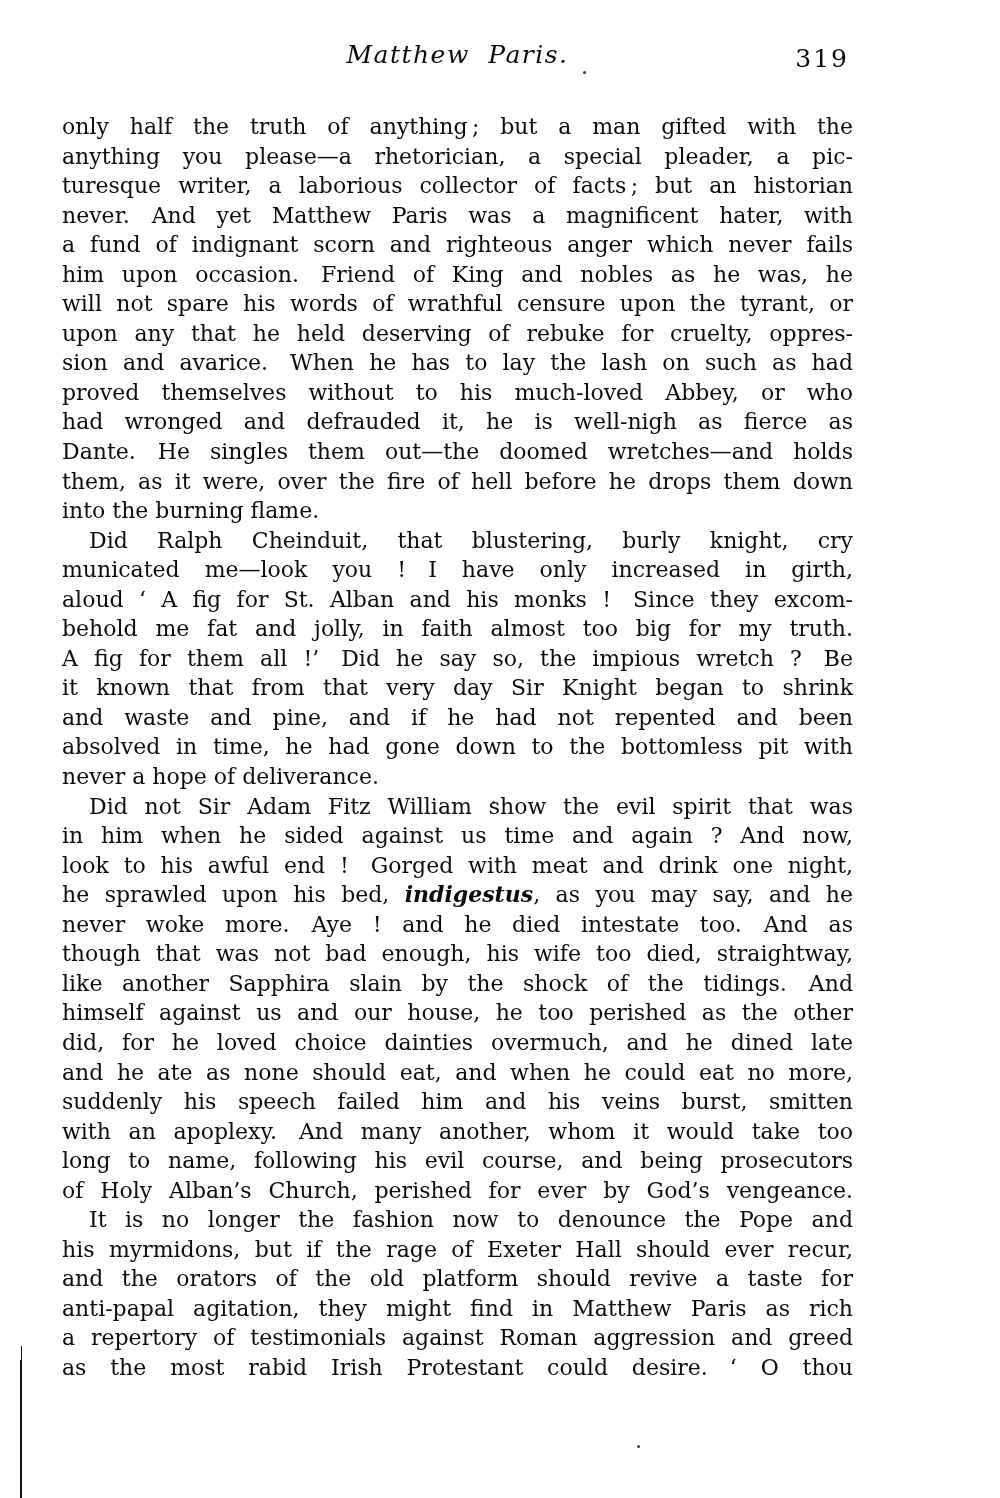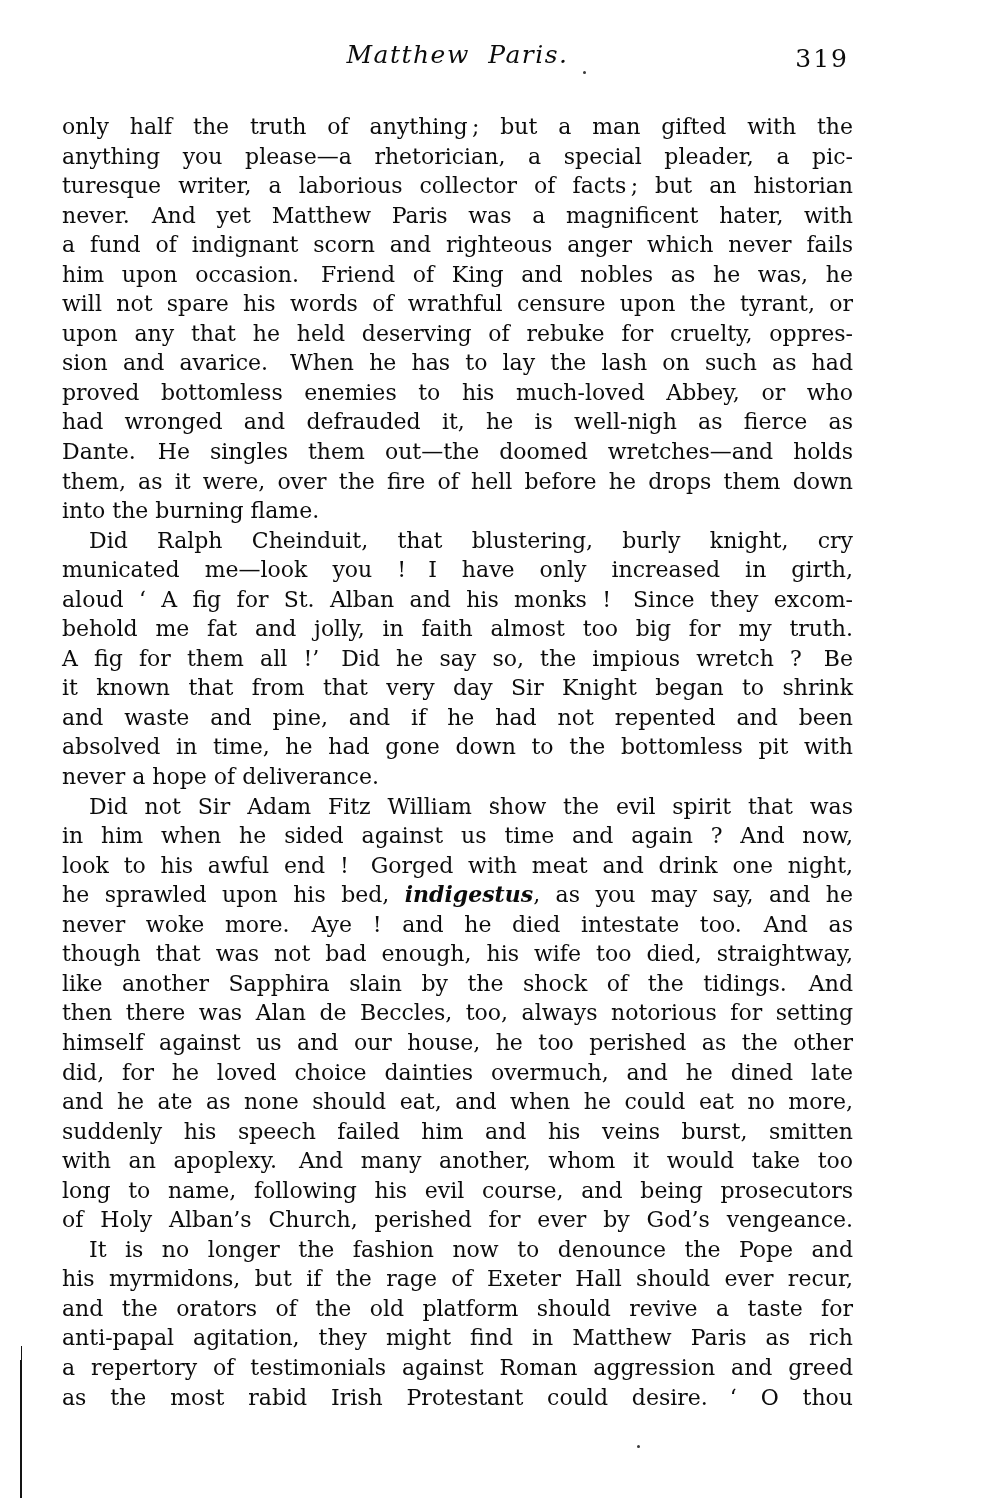--- a/index.html
+++ b/index.html
@@ -94,21 +94,21 @@
     <div class="para">
       <div class="line">only half the truth of anything ; but a man gifted with the</div>
       <div class="line">anything you please—a rhetorician, a special pleader, a pic-</div>
       <div class="line">turesque writer, a laborious collector of facts ; but an historian</div>
       <div class="line">never. And yet Matthew Paris was a magnificent hater, with</div>
       <div class="line">a fund of indignant scorn and righteous anger which never fails</div>
       <div class="line">him upon occasion. Friend of King and nobles as he was, he</div>
       <div class="line">will not spare his words of wrathful censure upon the tyrant, or</div>
       <div class="line">upon any that he held deserving of rebuke for cruelty, oppres-</div>
       <div class="line">sion and avarice. When he has to lay the lash on such as had</div>
-      <div class="line">proved bottomless enemies to his much-loved Abbey, or who</div>
+      <div class="line">proved themselves without to his much-loved Abbey, or who</div>
       <div class="line">had wronged and defrauded it, he is well-nigh as fierce as</div>
       <div class="line">Dante. He singles them out—the doomed wretches—and holds</div>
       <div class="line">them, as it were, over the fire of hell before he drops them down</div>
       <div class="line end">into the burning flame.</div>
     </div>
 
     <div class="para">
       <div class="line indent">Did Ralph Cheinduit, that blustering, burly knight, cry</div>
       <div class="line">municated me—look you ! I have only increased in girth,</div>
       <div class="line">aloud ‘ A fig for St. Alban and his monks ! Since they excom-</div>
@@ -123,21 +123,20 @@
     <div class="para">
       <div class="line indent">Did not Sir Adam Fitz William show the evil spirit that was</div>
       <div class="line">in him when he sided against us time and again ? And now,</div>
       <div class="line">look to his awful end ! Gorged with meat and drink one night,</div>
       <div class="line">
         <span>he sprawled upon his bed, </span><span class="it">indigestus</span><span>, as you may say, and he</span>
       </div>
       <div class="line">never woke more. Aye ! and he died intestate too. And as</div>
       <div class="line">though that was not bad enough, his wife too died, straightway,</div>
       <div class="line">like another Sapphira slain by the shock of the tidings. And</div>
-      <div class="line">then there was Alan de Beccles, too, always notorious for setting</div>
       <div class="line">himself against us and our house, he too perished as the other</div>
       <div class="line">did, for he loved choice dainties overmuch, and he dined late</div>
       <div class="line">and he ate as none should eat, and when he could eat no more,</div>
       <div class="line">suddenly his speech failed him and his veins burst, smitten</div>
       <div class="line">with an apoplexy. And many another, whom it would take too</div>
       <div class="line">long to name, following his evil course, and being prosecutors</div>
       <div class="line">of Holy Alban’s Church, perished for ever by God’s vengeance.</div>
     </div>
 
     <div class="para">

